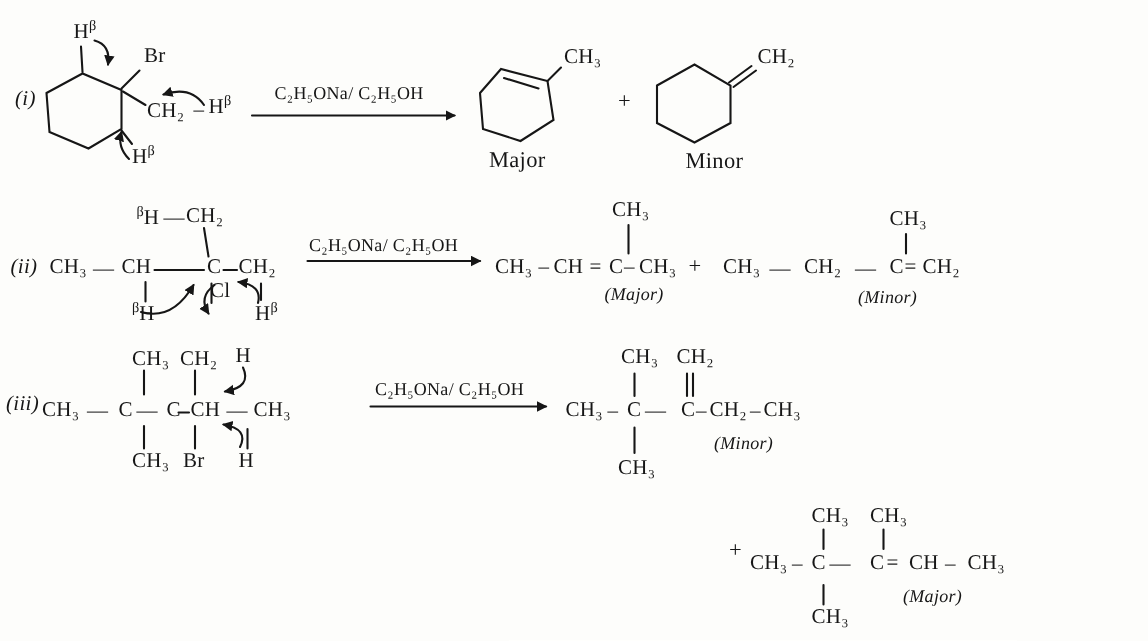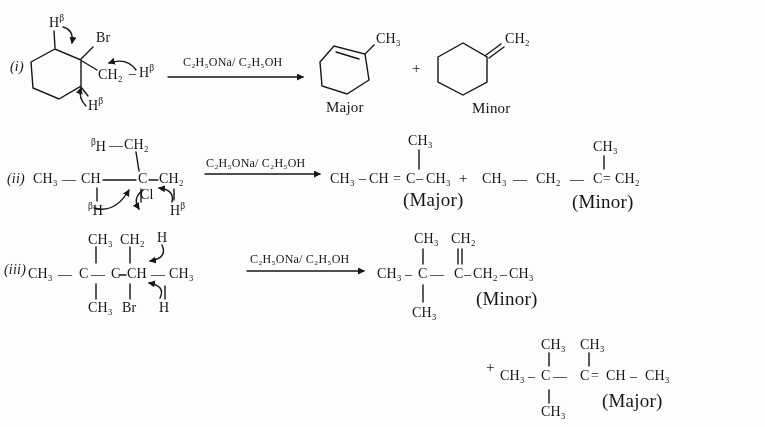--- a/index.html
+++ b/index.html
@@ -6,21 +6,21 @@
   .canvas{
     position:relative;width:765px;height:427px;background:#fdfdfb;
     font-family:"Liberation Serif","DejaVu Serif",serif;color:#161616;overflow:hidden;
   }
   svg.layer{position:absolute;left:0;top:0;z-index:0;}
   .t{position:absolute;z-index:1;font-size:14px;line-height:1;white-space:nowrap;letter-spacing:0.2px;}
   .t sup{font-size:9.5px;line-height:1;letter-spacing:0;}
   .sm{font-size:12px;letter-spacing:0.2px;}
   .it{font-style:italic;}
   .tag{font-size:15px;}
-  .tagp{font-size:19px;}
+  .tagp{font-size:12px;font-style:italic;}
 </style>
 </head>
 <body>
 
 <div class="canvas">
 
   <svg class="layer" width="765" height="427" viewBox="0 0 765 427">
     <defs>
       <marker id="ah" markerUnits="userSpaceOnUse" markerWidth="10" markerHeight="10" refX="6" refY="3.5" orient="auto">
         <path d="M0,0 L7,3.5 L0,7 z" fill="#161616"></path>
@@ -62,21 +62,21 @@
   <span class="t" style="left:96px;top:31px">Br</span>
   <span class="t" style="left:98px;top:68px">CH₂</span>
   <span class="t" style="left:129px;top:67px">–</span>
   <span class="t" style="left:139px;top:64px"><span>H</span><sup>β</sup></span>
   <span class="t" style="left:88px;top:97px"><span>H</span><sup>β</sup></span>
   <span class="t sm" style="left:183px;top:56px">C₂H₅ONa/ C₂H₅OH</span>
   <span class="t" style="left:376px;top:32px">CH₃</span>
   <span class="t tag" style="left:326px;top:100px">Major</span>
   <span class="t tag" style="left:412px;top:61px">+</span>
   <span class="t" style="left:505px;top:32px">CH₂</span>
-  <span class="t tag" style="left:472px;top:101px">Minor</span>
+  <span class="t tag" style="left:457px;top:101px">Minor</span>
 
   <span class="t" style="left:91px;top:138px"><sup>β</sup><span>H</span></span>
   <span class="t" style="left:109px;top:139px">—</span>
   <span class="t" style="left:124px;top:138px">CH₂</span>
   <span class="t it" style="left:7px;top:172px">(ii)</span>
   <span class="t" style="left:33px;top:172px">CH₃</span>
   <span class="t" style="left:62px;top:173px">—</span>
   <span class="t" style="left:81px;top:172px">CH</span>
   <span class="t" style="left:138px;top:172px">C</span>
   <span class="t" style="left:159px;top:172px">CH₂</span>

